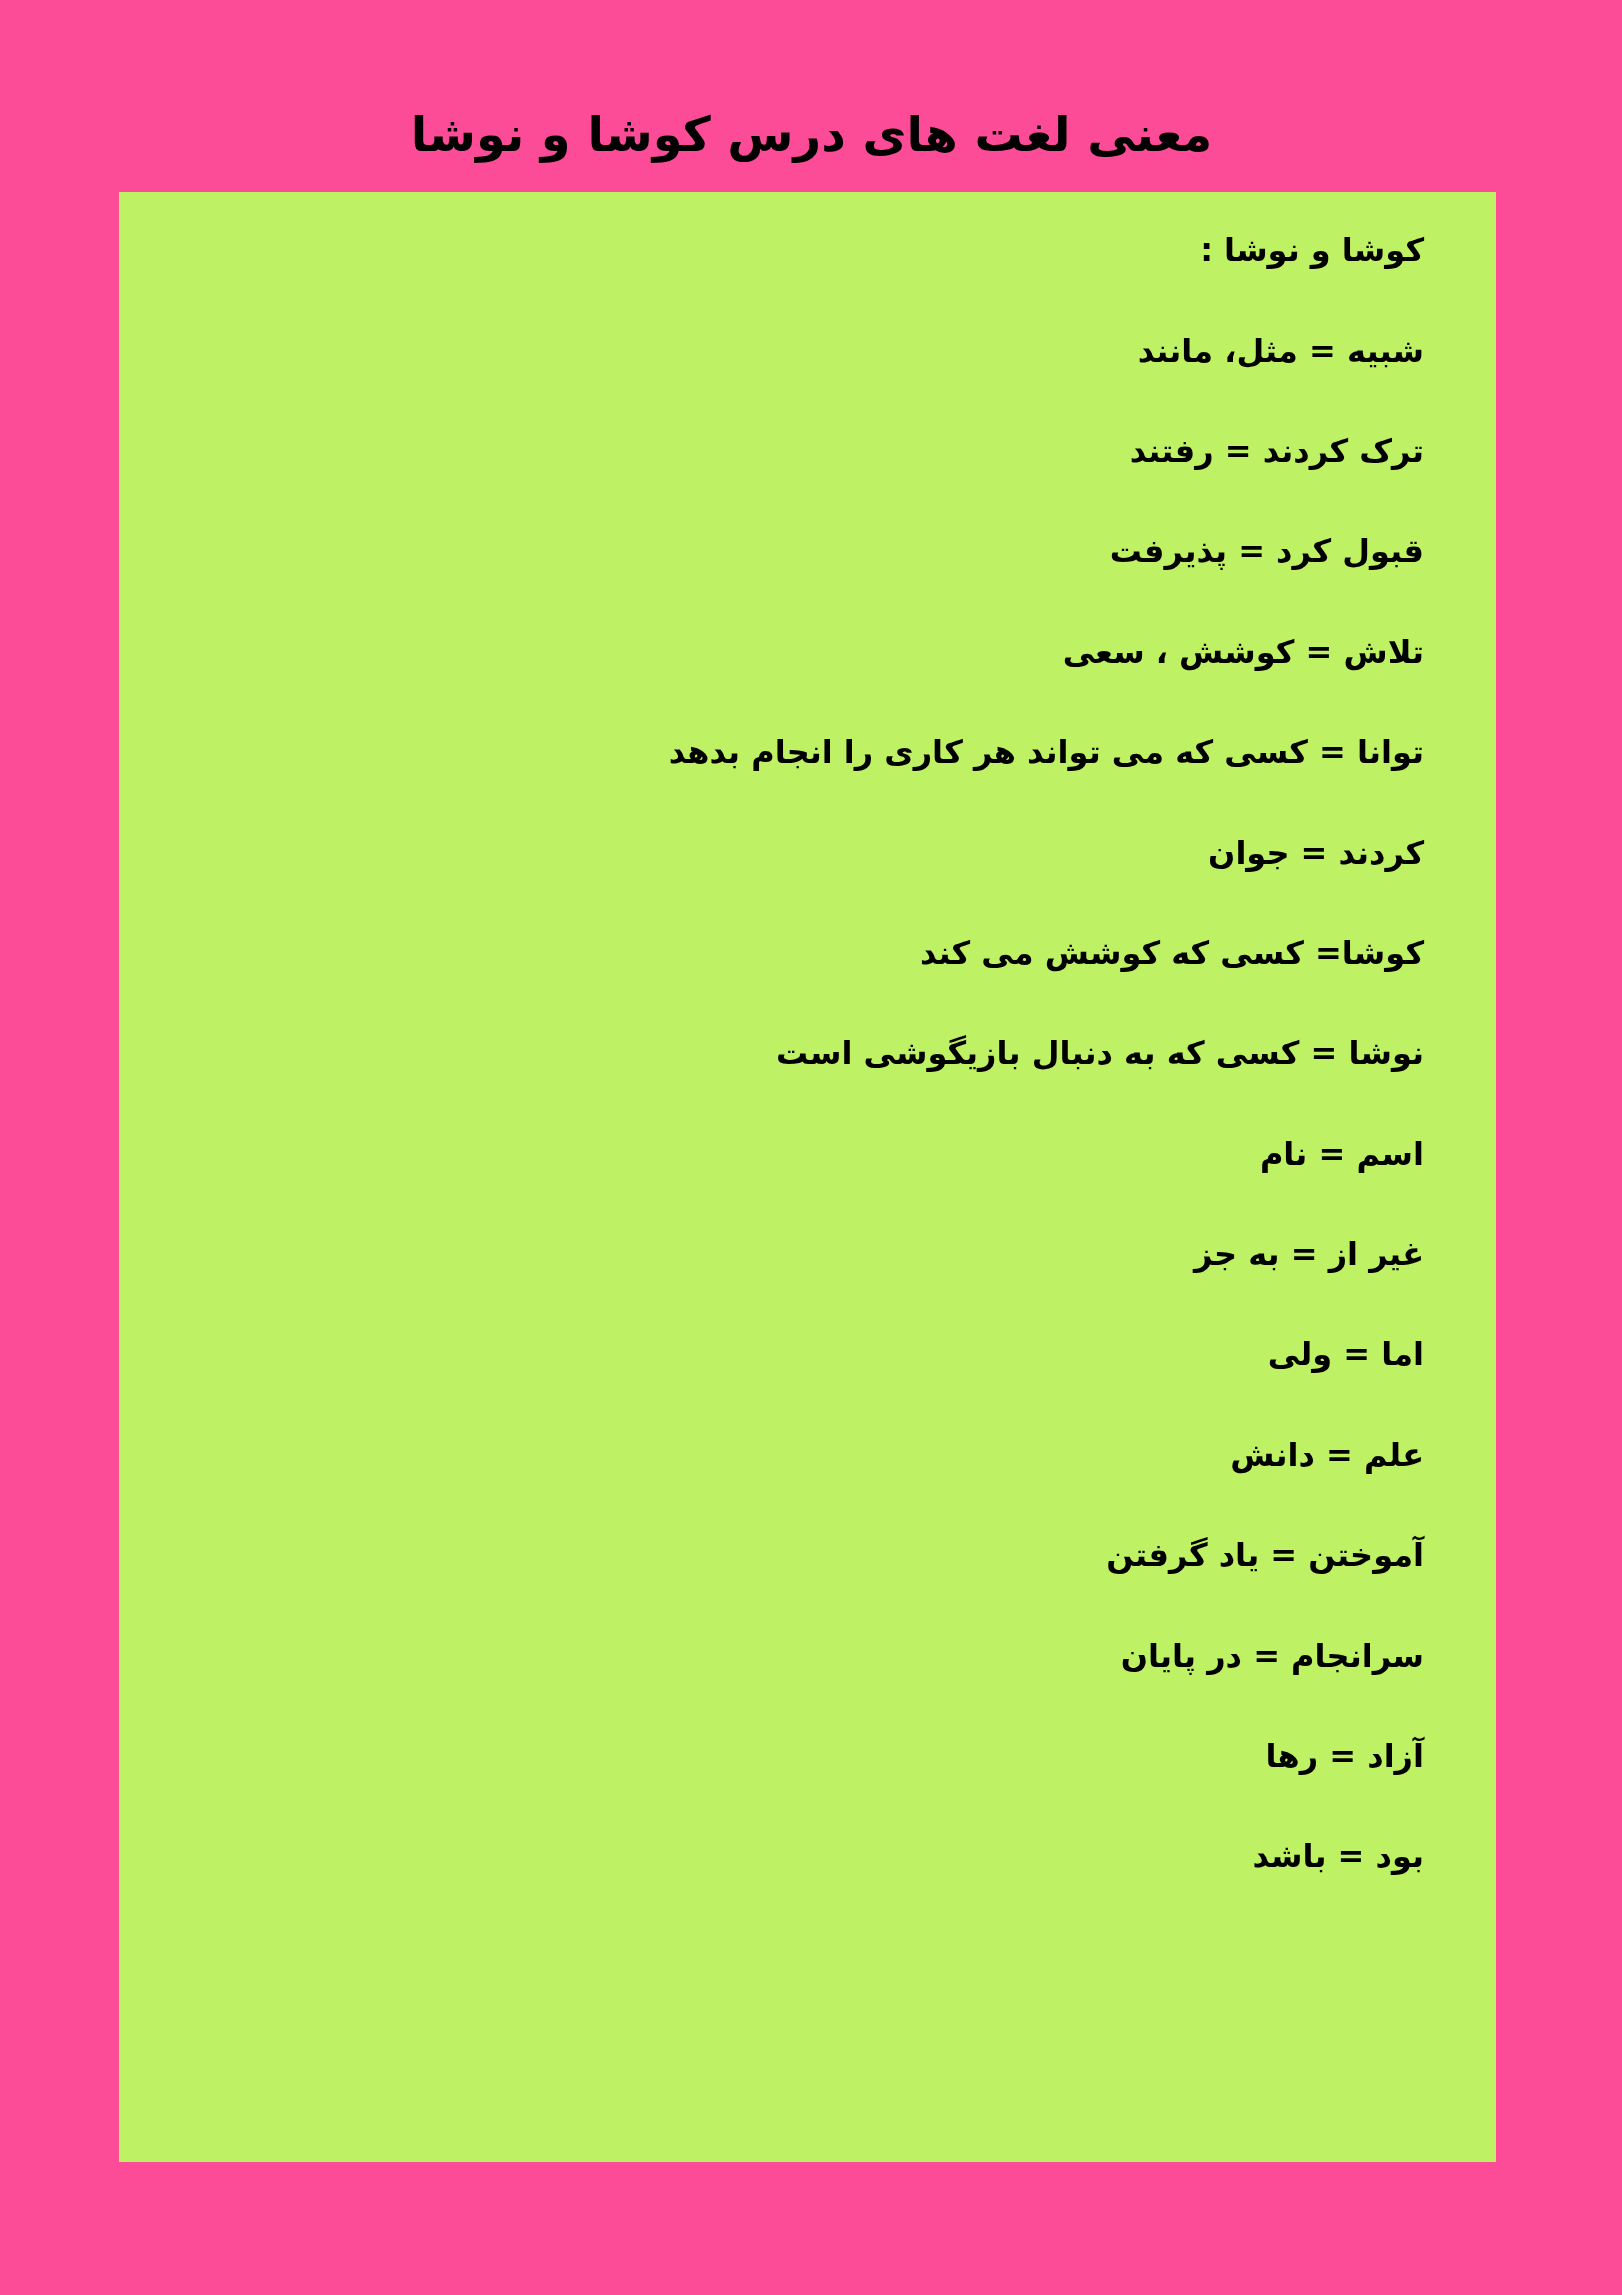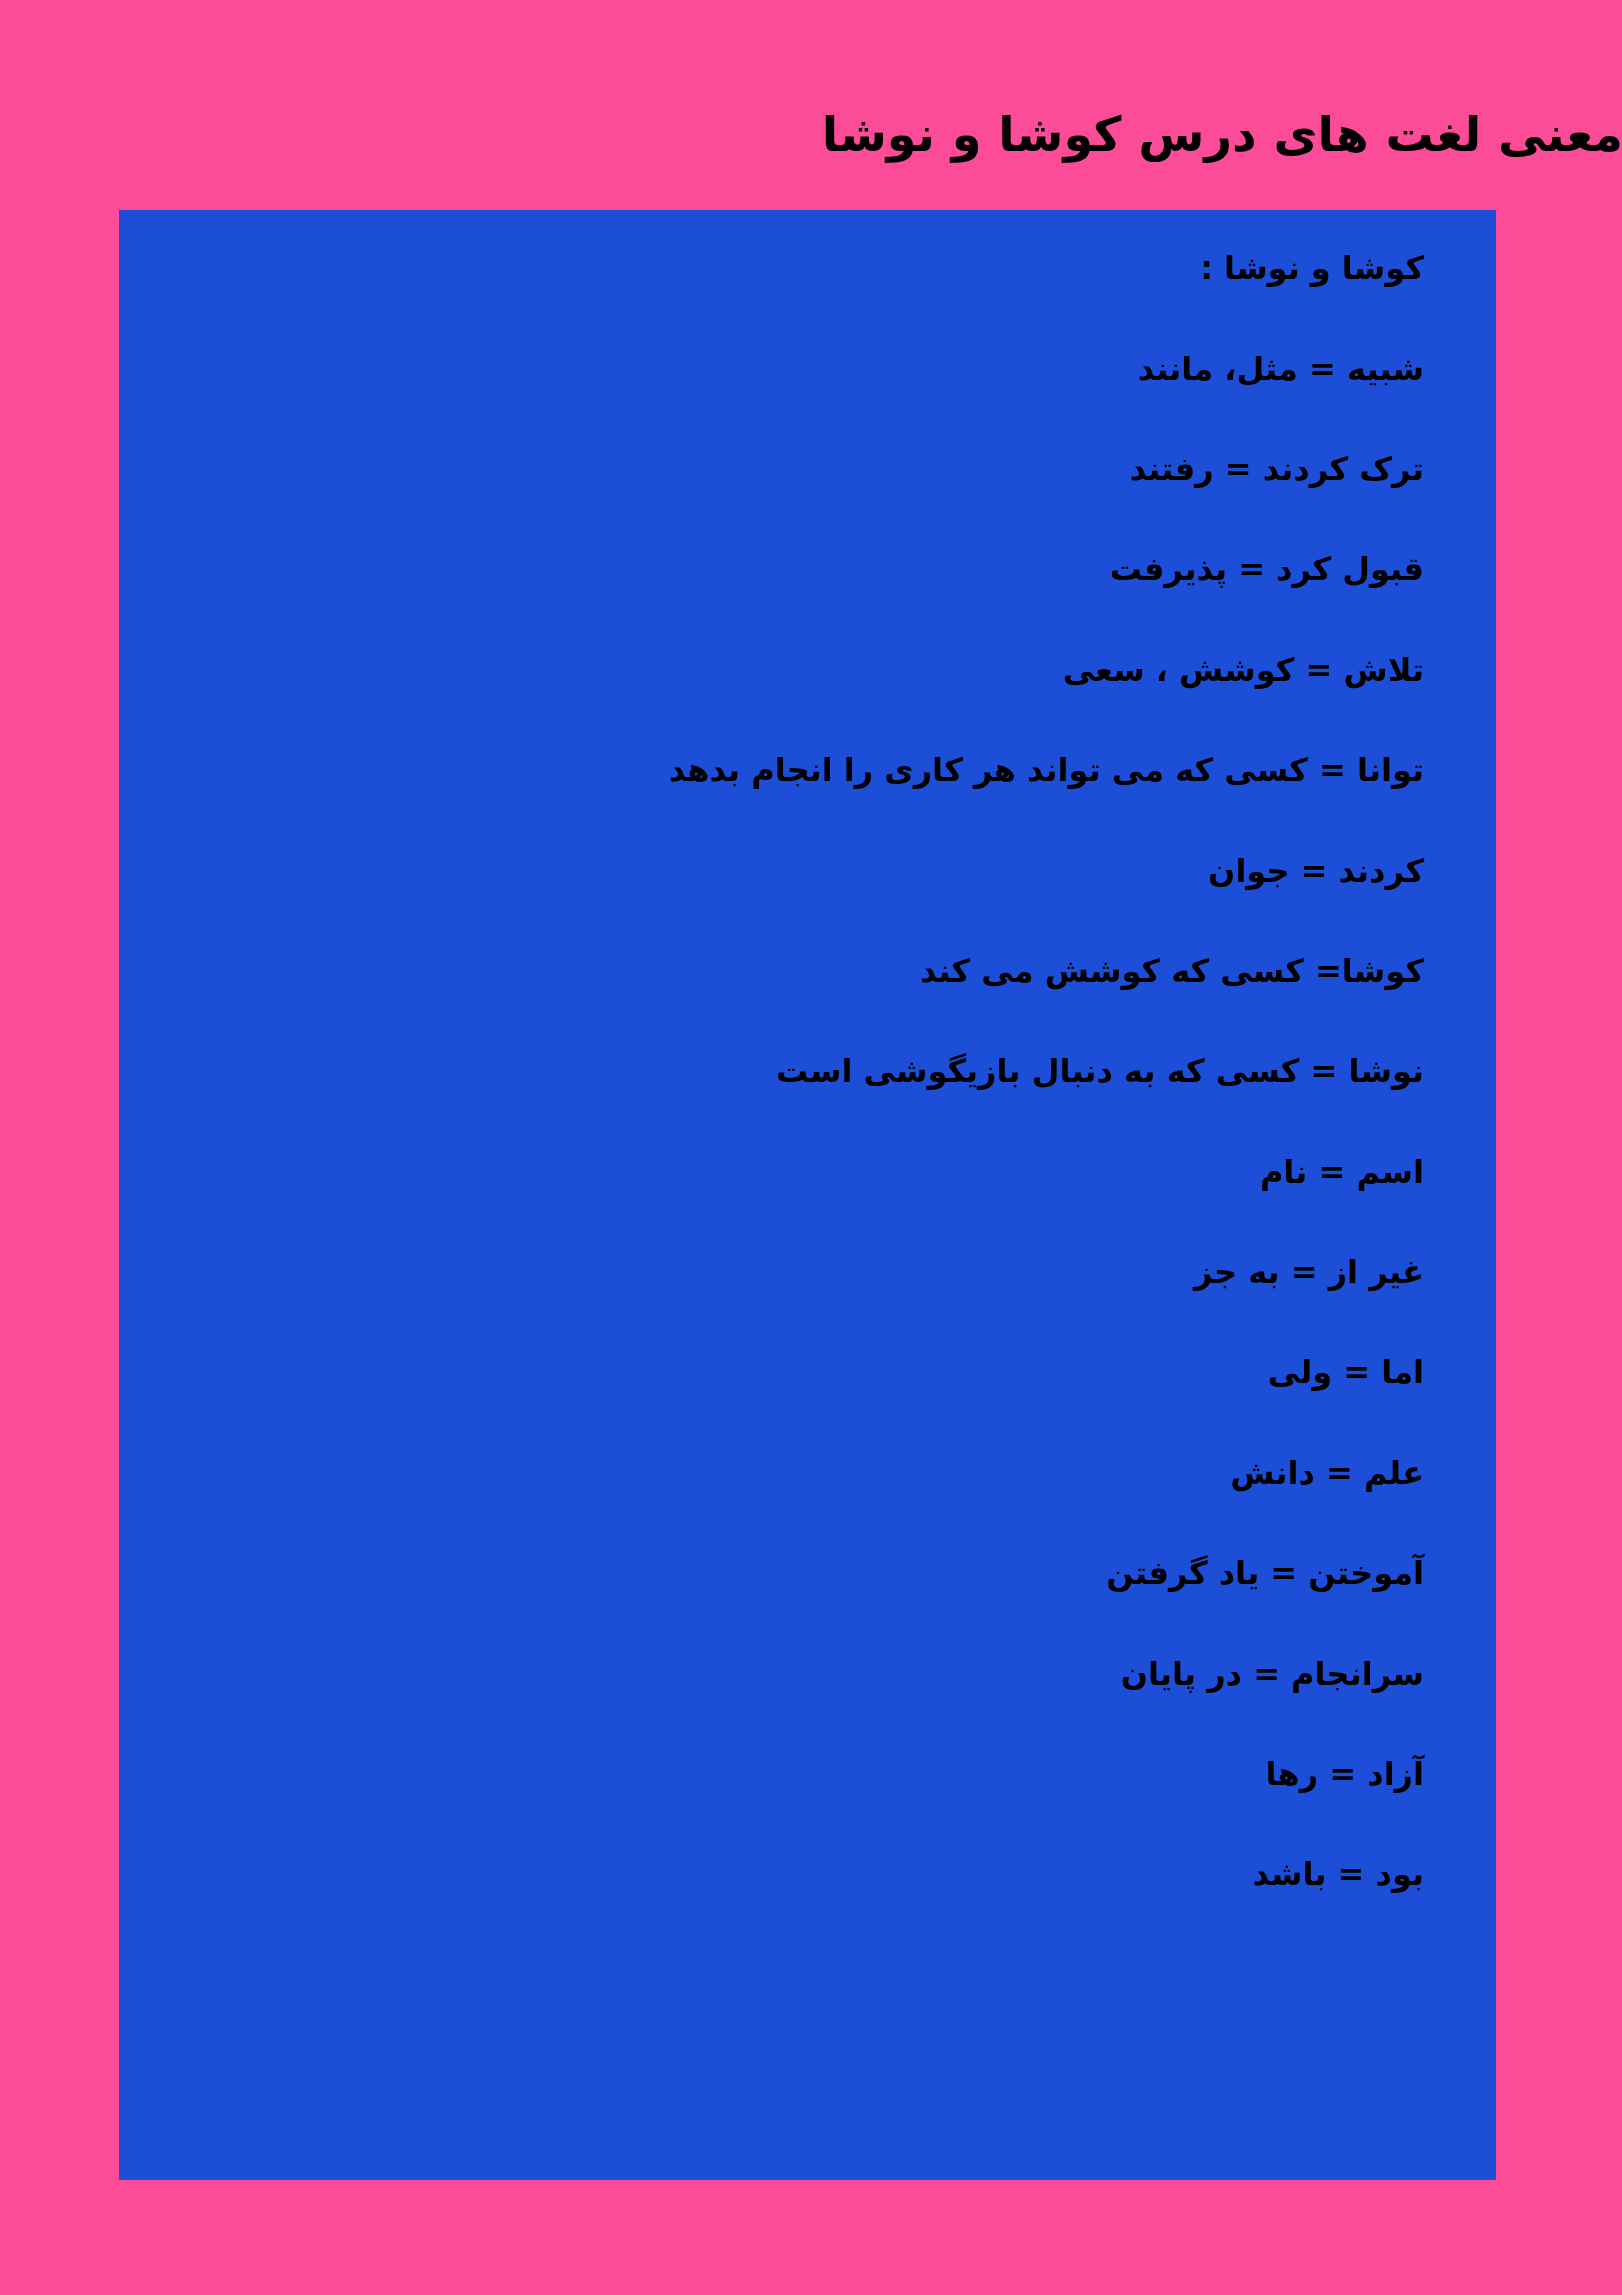--- a/index.html
+++ b/index.html
@@ -13,35 +13,36 @@
     font-family: "DejaVu Sans", "Liberation Sans", sans-serif;
     overflow: hidden;
   }
   .page {
     position: relative;
     width: 1623px;
     height: 2295px;
     box-sizing: border-box;
   }
   .doc-title {
+    text-align: center;
     color: #000000;
     font-weight: bold;
     font-size: 48px;
     line-height: 1.25;
     padding-top: 72px;
     letter-spacing: 0px;
     direction: rtl;
   }
   .content-card {
     position: absolute;
-    top: 178px;
+    top: 160px;
     left: 119px;
     width: 1377px;
     height: 1970px;
-    background: #1d4ed8;
+    background: #bef264;
     box-sizing: border-box;
     padding: 39px 72px 39px 72px;
     direction: rtl;
   }
   .vocab-list {
     list-style: none;
     margin: 0;
     padding: 0;
     display: flex;
     flex-direction: column;

